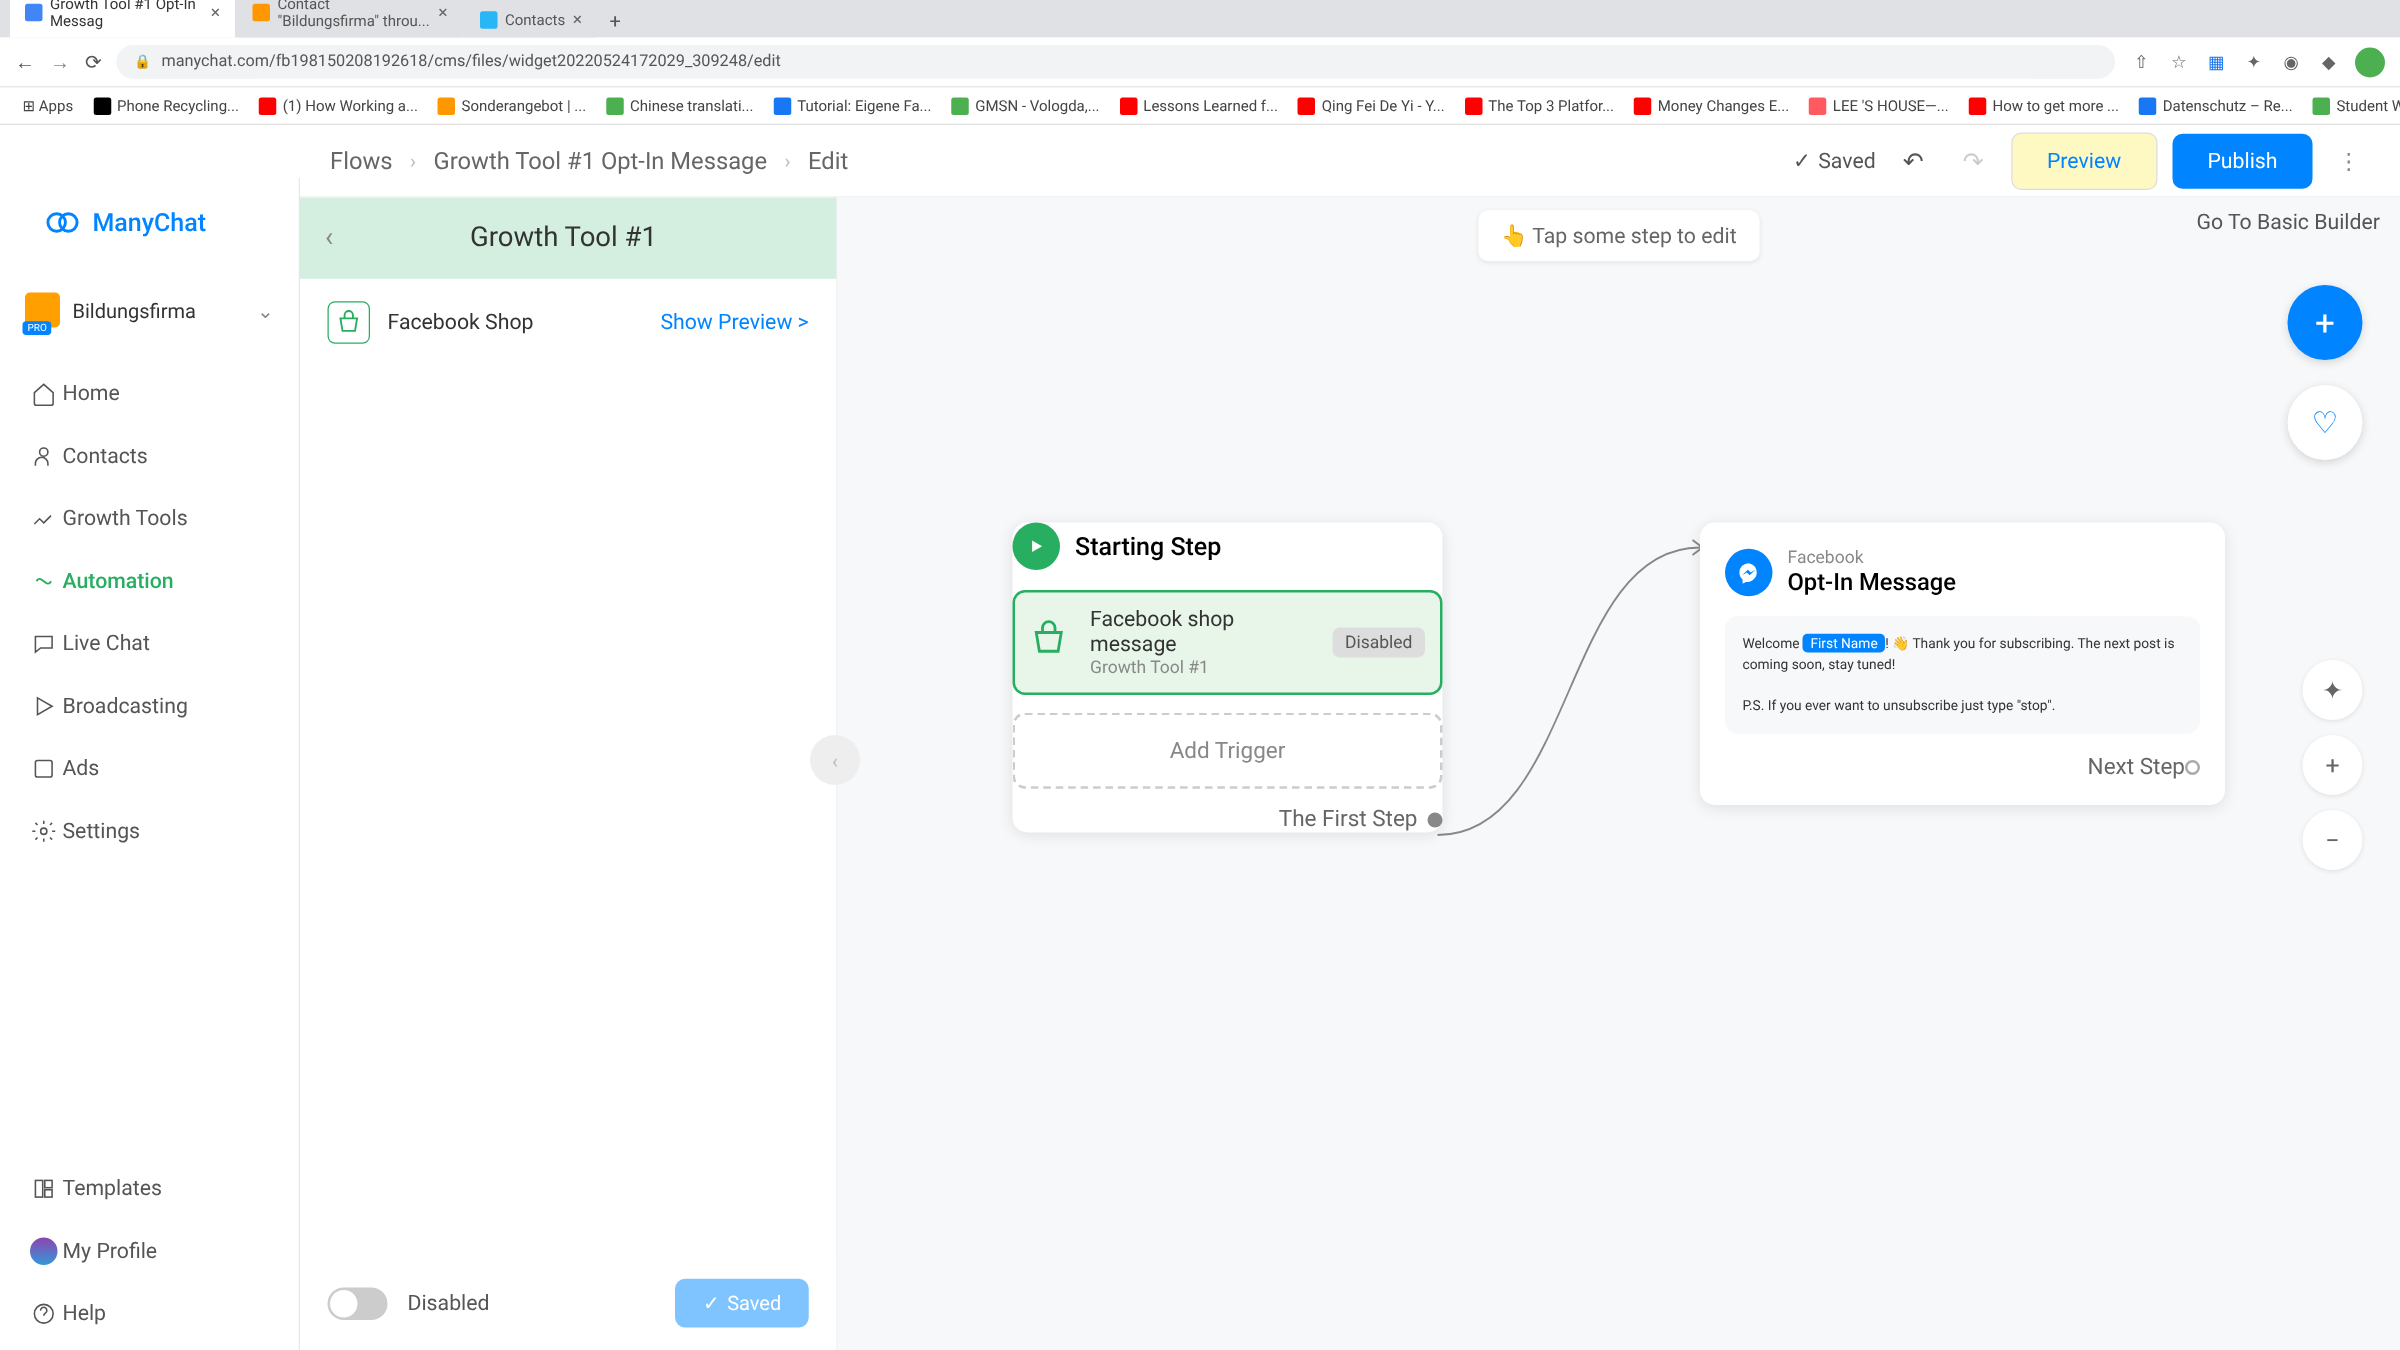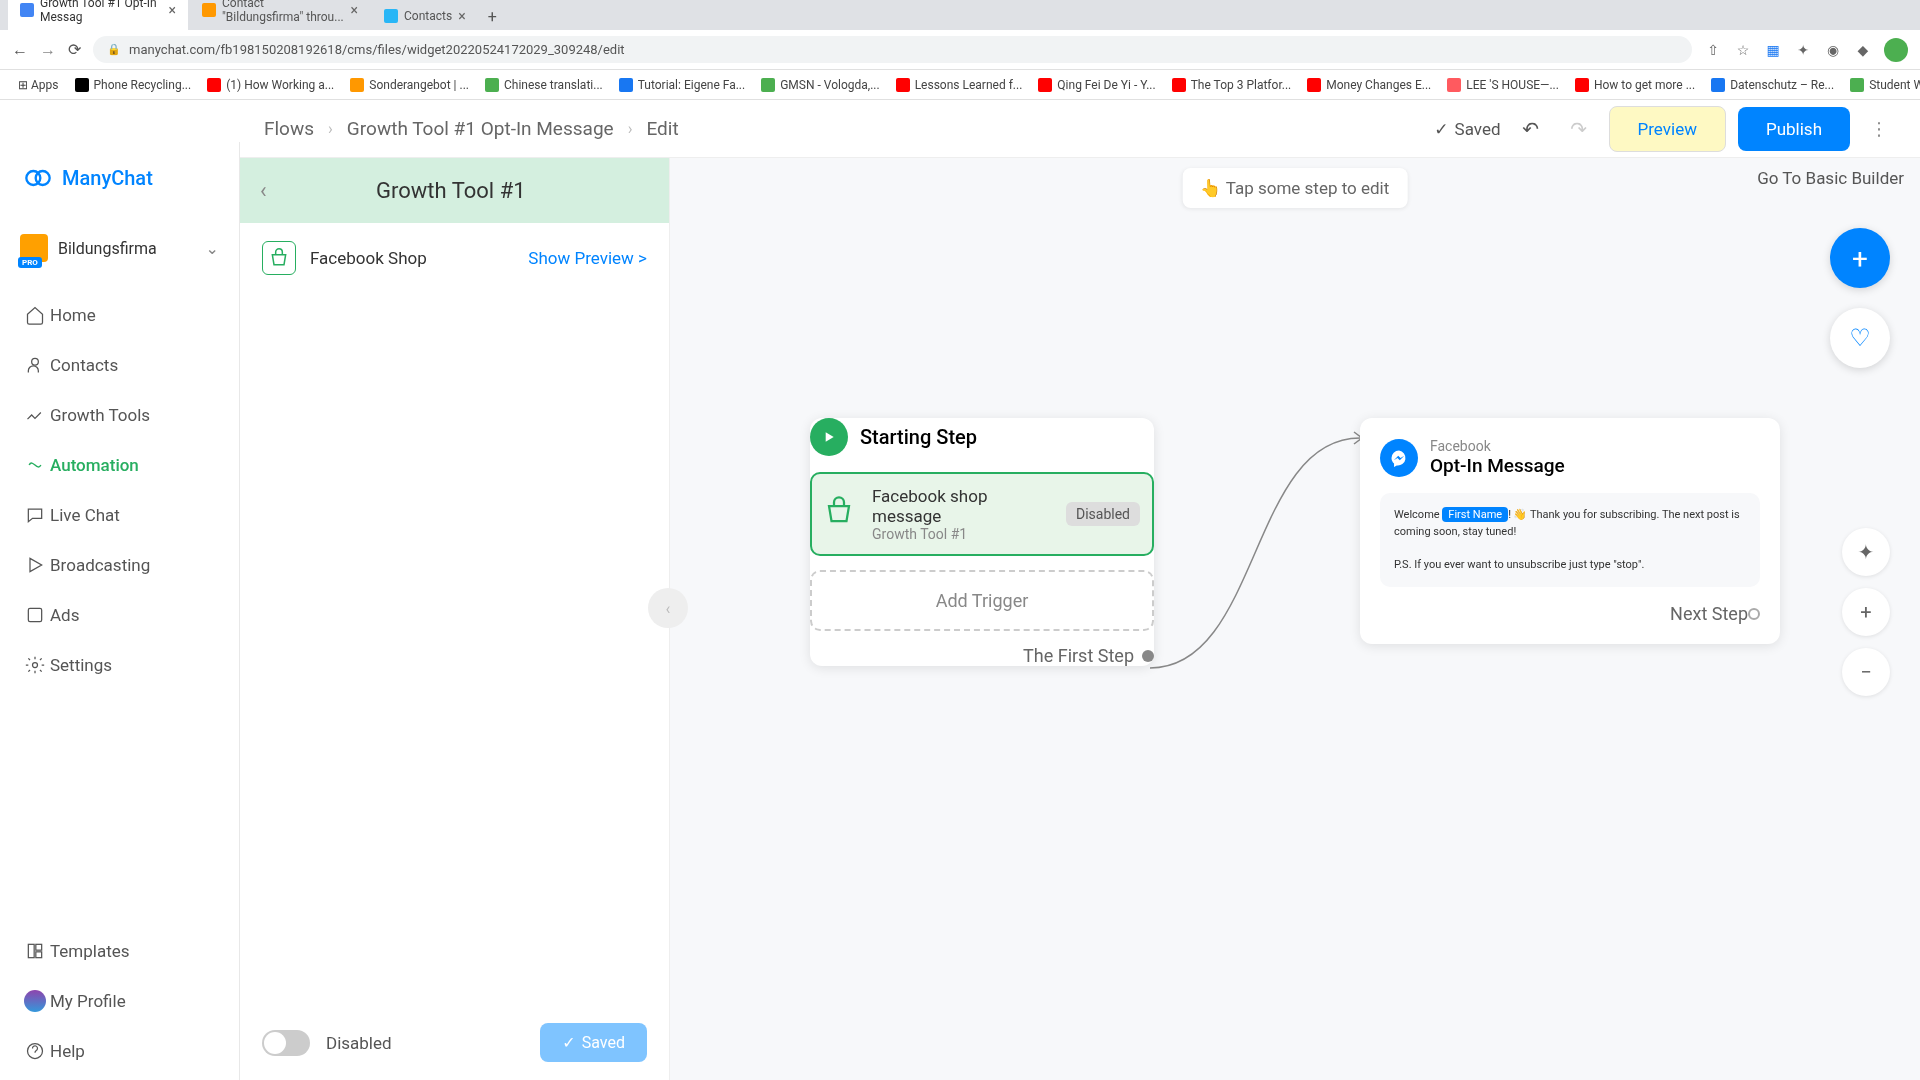--- a/index.html
+++ b/index.html
@@ -21,25 +21,25 @@
 .tb-ico{width:18px;height:18px;display:flex;align-items:center;justify-content:center;font-size:14px}
 .avatar{width:24px;height:24px;border-radius:50%;background:#4caf50}
 .bookmarks{background:#fff;height:30px;display:flex;align-items:center;padding:0 12px;gap:4px;border-bottom:1px solid #e0e0e0;font-size:12px;color:#444;overflow:hidden}
 .bk{display:flex;align-items:center;gap:5px;padding:3px 6px;white-space:nowrap}
 .bk-ico{width:14px;height:14px;border-radius:2px;flex-shrink:0}
 .banner{background:#fff;padding:12px;text-align:center;font-size:15px;color:#333;position:relative}
 .banner a{color:#0084ff;text-decoration:none}
 .banner-close{position:absolute;right:16px;top:12px;color:#999;font-size:18px;cursor:pointer}
 .app{display:flex;height:calc(1080px - 130px);background:#f7f8fa}
 .sidebar{width:240px;background:#fff;display:flex;flex-direction:column;border-right:1px solid #e8e8e8}
-.logo{display:flex;align-items:center;gap:10px;padding:22px 24px;font-size:20px;color:#0084ff;font-weight:500}
+.logo{display:flex;align-items:center;gap:10px;padding:22px 36px;font-size:20px;color:#0084ff;font-weight:500}
 .logo-ico{width:28px;height:28px}
 .workspace{display:flex;align-items:center;gap:10px;padding:12px 20px;margin:8px 0;cursor:pointer}
 .ws-ico{width:28px;height:28px;background:#ffa000;border-radius:4px;position:relative}
-.pro-badge{position:absolute;bottom:-6px;left:-2px;background:#0084ff;color:#fff;font-size:8px;padding:1px 4px;border-radius:3px;font-weight:700}
+.pro-badge{position:absolute;bottom:-6px;left:-2px;background:#0084ff;color:#fff;font-size:8px;padding:1px 4px;border-radius:3px;font-weight:400}
 .ws-name{font-size:16px;color:#333;flex:1}
 .ws-chev{color:#888}
 .nav{flex:1;padding:8px 0}
 .nav-item{display:flex;align-items:center;gap:4px;padding:14px 24px;font-size:17px;color:#555;cursor:pointer}
 .nav-item.active{color:#27ae60;font-weight:500}
 .nav-ic{width:22px;height:22px;display:flex;align-items:center;justify-content:center}
 .sidebar-bottom{padding:8px 0 16px}
 .header{position:absolute;top:100px;left:240px;right:0;height:58px;background:#fff;display:flex;align-items:center;padding:0 24px;gap:14px;border-bottom:1px solid #eee}
 .crumb{font-size:19px;color:#666;cursor:pointer}
 .crumb-sep{color:#bbb}

